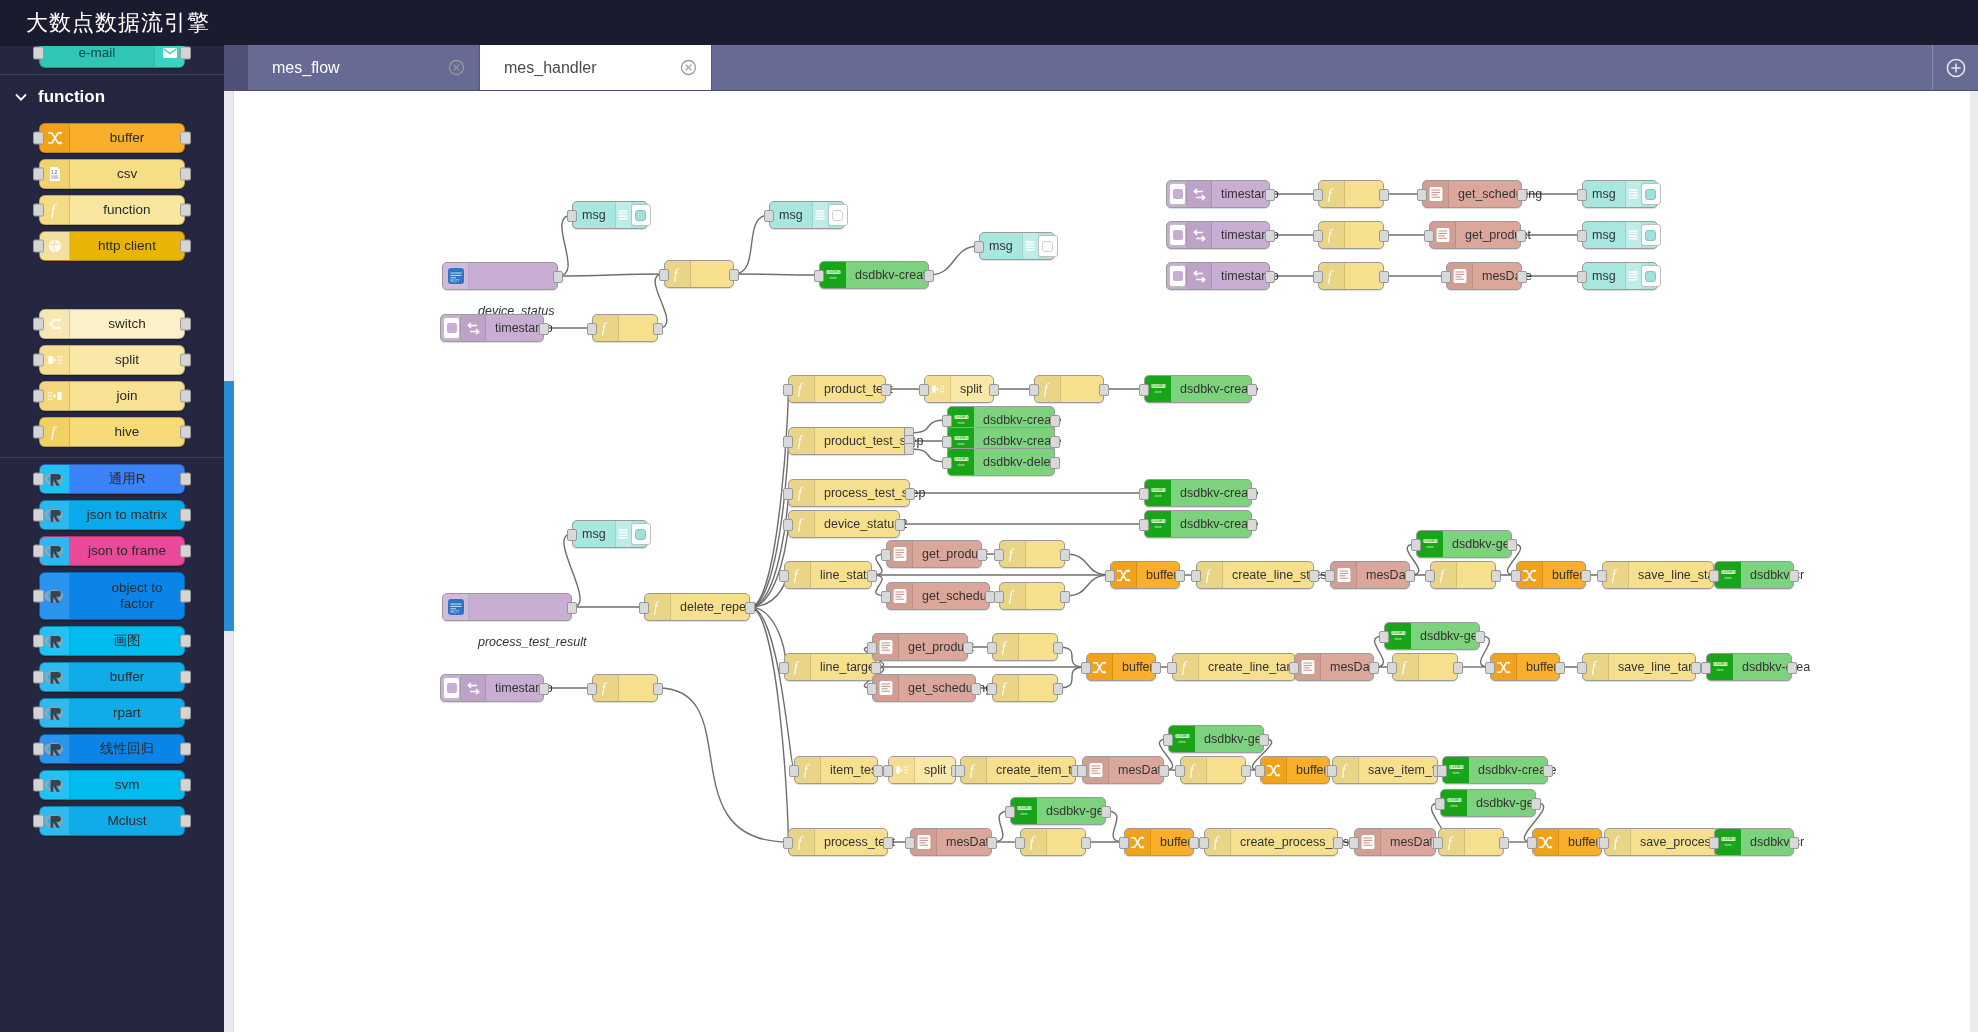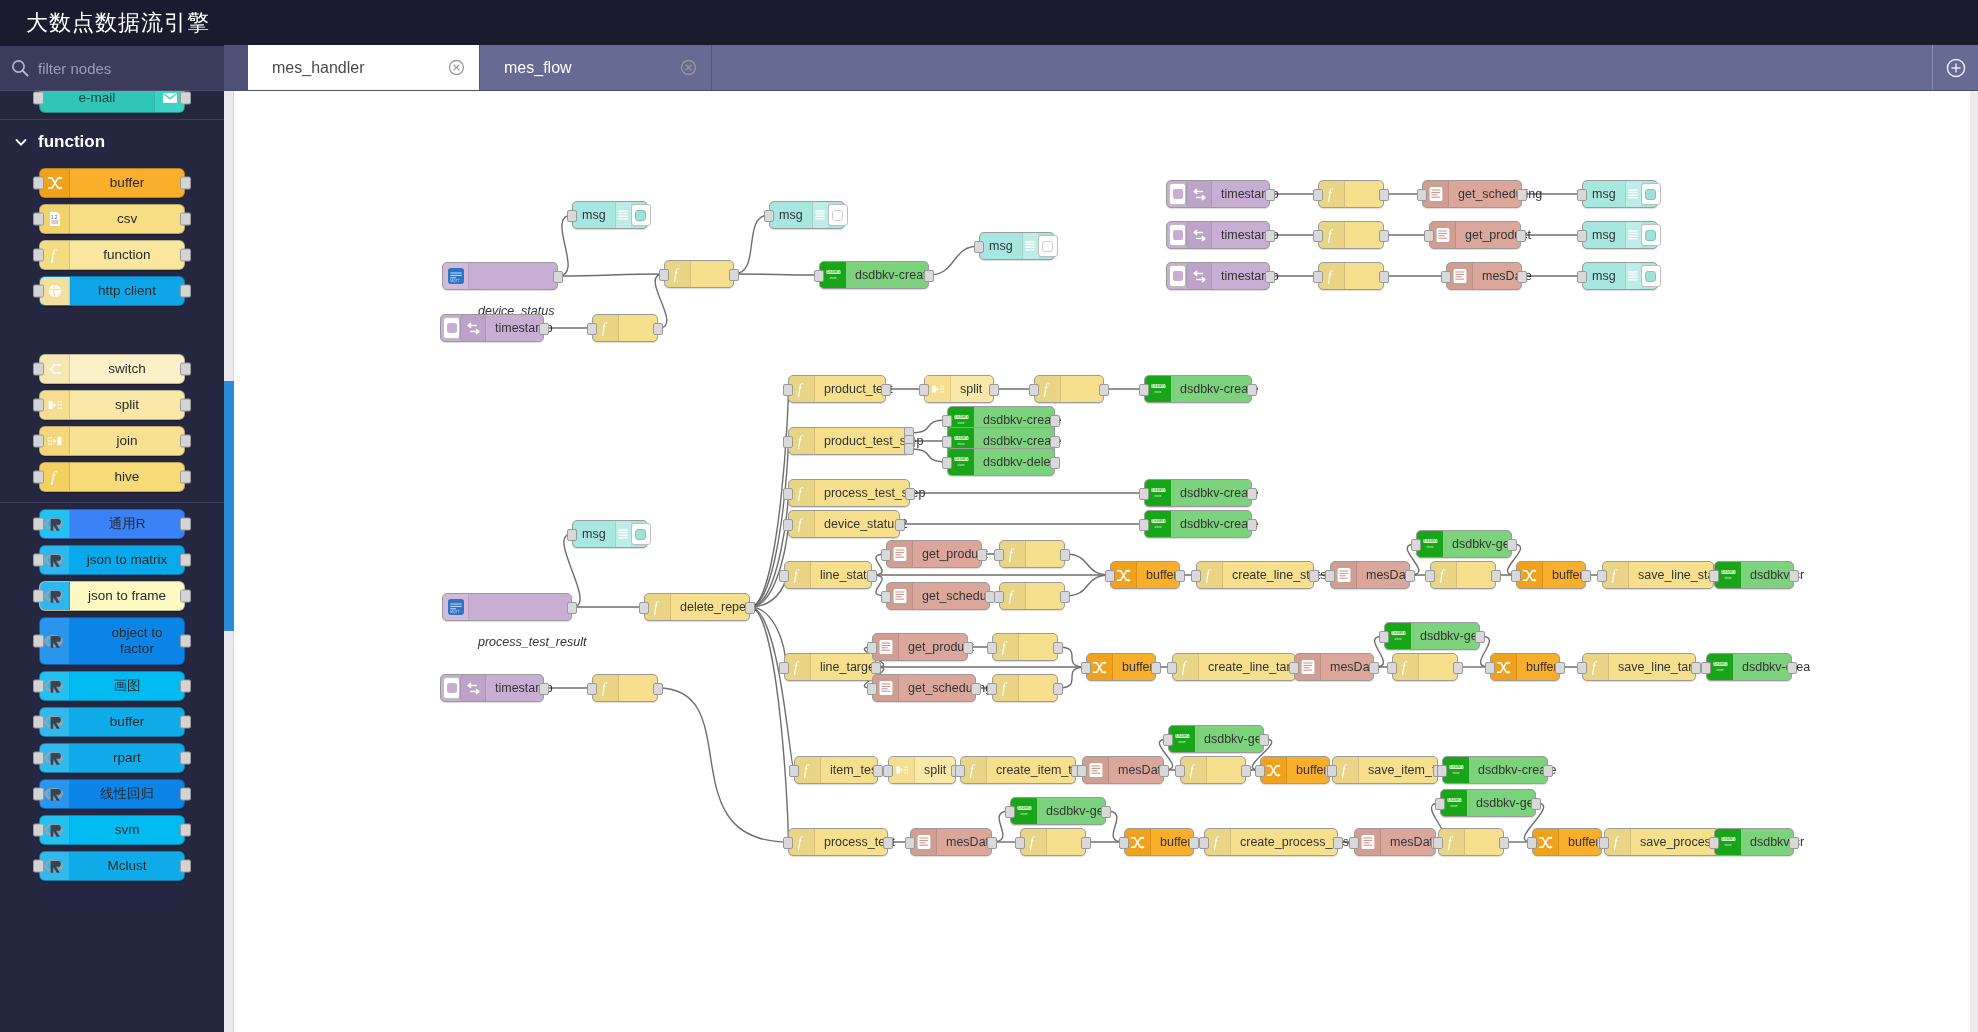--- a/index.html
+++ b/index.html
@@ -191,29 +191,20 @@
 </head>
 <body>
 
 <div id="app">
 
   <div class="header">
     <div class="header-title">大数点数据流引擎</div>
   </div>
 
   <div class="sidebar">
-    <div class="filter-bar">
-      <span class="filter-icon">
-        <svg class="glyph" width="20" height="20" viewBox="0 0 20 20">
-          <circle cx="8.5" cy="8.5" r="5.6" fill="none" stroke="#b9bad2" stroke-width="1.6"></circle>
-          <line x1="12.6" y1="12.6" x2="17.5" y2="17.5" stroke="#b9bad2" stroke-width="1.8" stroke-linecap="round"></line>
-        </svg>
-      </span>
-      <input class="filter-input" type="text" placeholder="filter nodes" style="">
-    </div>
 
     <div class="palette-scroll">
 
       <div style="height:24px; overflow:hidden; position:relative;">
         <div class="pal-node" style="background:#2fc6b6; margin-top:-8px;">
           <div class="pn-port left"></div>
           <div class="pn-label" style="color:#144; justify-content:center;">e-mail</div>
           <div class="pn-icon" style="border-left:1px solid rgba(0,0,0,.12); border-right:none; border-radius:0 5px 5px 0; background:#3dd3c3;">
             <svg class="glyph" width="16" height="12" viewBox="0 0 16 12">
               <rect x="1" y="1" width="14" height="10" rx="1.5" fill="#fff"></rect>
@@ -262,21 +253,21 @@
           <div class="pal-node" style="background: rgb(249, 231, 159);">
             <div class="pn-port left"></div>
          <div class="pn-icon" style="background:#f4dc85">
               <svg class="glyph" width="16" height="16" viewBox="0 0 16 16">
         <text x="4" y="13" font-size="15" font-style="italic" font-family="serif" fill="white">f</text>
               </svg>
             </div>
          <div class="pn-label">function</div>
          <div class="pn-port right"></div>
           </div>
-          <div class="pal-node" style="background: #0ea5e9;">
+          <div class="pal-node" style="background: #eab308;">
             <div class="pn-port left"></div>
          <div class="pn-icon" style="background:#f3dfa0">
               <svg class="glyph" width="16" height="16" viewBox="0 0 16 16">
         <circle cx="8" cy="8" r="6.2" fill="white" opacity=".85"></circle>
         <path d="M2.2 6 q4 2 11.6 0" fill="none" stroke="#f3dfa0" stroke-width="1"></path>
         <path d="M8 1.8 q-3 6.2 0 12.4" fill="none" stroke="#f3dfa0" stroke-width="1"></path>
               </svg>
             </div>
          <div class="pn-label">http client</div>
          <div class="pn-port right"></div>
@@ -360,21 +351,21 @@
          <div class="pn-icon" style="background:#2cb7ef">
               <svg class="glyph" width="23" height="16" viewBox="0 0 24 17">
         <ellipse cx="11" cy="8.5" rx="10" ry="6.6" fill="#9aa3ad" opacity=".9"></ellipse>
         <ellipse cx="11" cy="8.5" rx="6.4" ry="3.6" fill="#2fb3e8"></ellipse>
         <path d="M11.5 3.2 h4.2 a3.1 3.1 0 0 1 0 6.2 h-2 l4 6.4 h-3.4 l-3.6-6.2 v6.2 h-2.8 V3.2 Z" fill="#3a4250"></path>
               </svg>
             </div>
          <div class="pn-label">json to matrix</div>
          <div class="pn-port right"></div>
           </div>
-          <div class="pal-node" style="background: #fef9c3;">
+          <div class="pal-node" style="background: #ec4899;">
             <div class="pn-port left"></div>
          <div class="pn-icon" style="background:#2cb7ef">
               <svg class="glyph" width="23" height="16" viewBox="0 0 24 17">
         <ellipse cx="11" cy="8.5" rx="10" ry="6.6" fill="#9aa3ad" opacity=".9"></ellipse>
         <ellipse cx="11" cy="8.5" rx="6.4" ry="3.6" fill="#2fb3e8"></ellipse>
         <path d="M11.5 3.2 h4.2 a3.1 3.1 0 0 1 0 6.2 h-2 l4 6.4 h-3.4 l-3.6-6.2 v6.2 h-2.8 V3.2 Z" fill="#3a4250"></path>
               </svg>
             </div>
          <div class="pn-label">json to frame</div>
          <div class="pn-port right"></div>
@@ -463,32 +454,32 @@
          <div class="pn-label">Mclust</div>
          <div class="pn-port right"></div>
           </div>
         </div>
     </div>
   </div>
 
   <div class="tabbar">
     <div class="tab-lead"></div>
     <div id="tabs-host" style="display:flex; align-items:flex-end;">
-        <div class="tab active">
-          <span>mes_handler</span>
+        <div class="tab">
+          <span>mes_flow</span>
       <span class="tab-close">
             <svg class="glyph" width="17" height="17" viewBox="0 0 17 17">
         <circle cx="8.5" cy="8.5" r="7" fill="none" stroke="#9a9a9a" stroke-width="1.3"></circle>
         <line x1="5.6" y1="5.6" x2="11.4" y2="11.4" stroke="#9a9a9a" stroke-width="1.3"></line>
         <line x1="11.4" y1="5.6" x2="5.6" y2="11.4" stroke="#9a9a9a" stroke-width="1.3"></line>
             </svg>
           </span>
         </div>
-        <div class="tab">
-          <span>mes_flow</span>
+        <div class="tab active">
+          <span>mes_handler</span>
       <span class="tab-close">
             <svg class="glyph" width="17" height="17" viewBox="0 0 17 17">
         <circle cx="8.5" cy="8.5" r="7" fill="none" stroke="#9a9a9a" stroke-width="1.3"></circle>
         <line x1="5.6" y1="5.6" x2="11.4" y2="11.4" stroke="#9a9a9a" stroke-width="1.3"></line>
         <line x1="11.4" y1="5.6" x2="5.6" y2="11.4" stroke="#9a9a9a" stroke-width="1.3"></line>
             </svg>
           </span>
         </div>
       </div>
     <div class="tabbar-spacer"></div>

